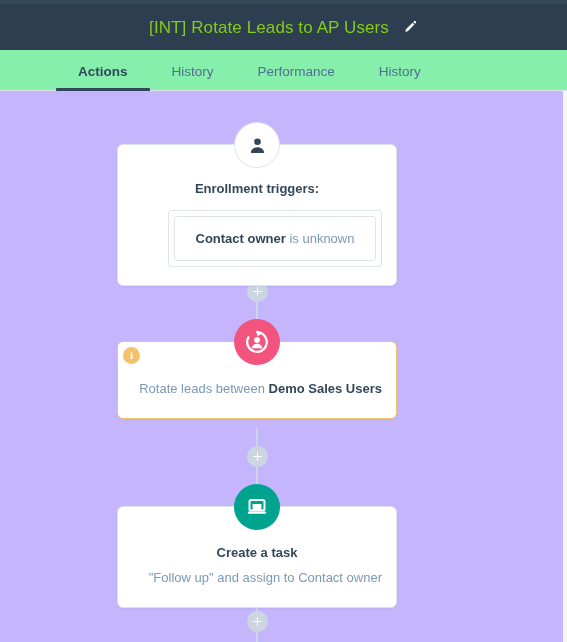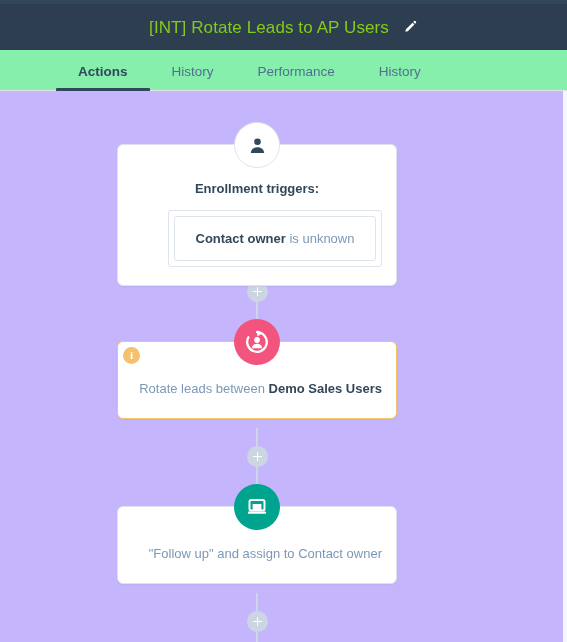--- a/index.html
+++ b/index.html
@@ -344,18 +344,19 @@
       </div>
 
       <div class="card" id="card-task">
         <div class="card-icon green">
           <svg width="24" height="24" viewBox="0 0 24 24" aria-hidden="true">
             <rect x="4.5" y="5" width="15" height="10.5" rx="1.8" fill="none" stroke="#ffffff" stroke-width="2"></rect>
             <rect x="7.6" y="9" width="8.8" height="6.5" fill="#ffffff"></rect>
             <rect x="2.8" y="16.6" width="18.4" height="2.2" rx="1.1" fill="#ffffff"></rect>
           </svg>
         </div>
+        <div class="card-title">Create a task</div>
         <div class="card-sub">"Follow up" and assign to Contact owner</div>
       </div>
 
     </div>
   </div>
 </div>
 
 </body></html>

